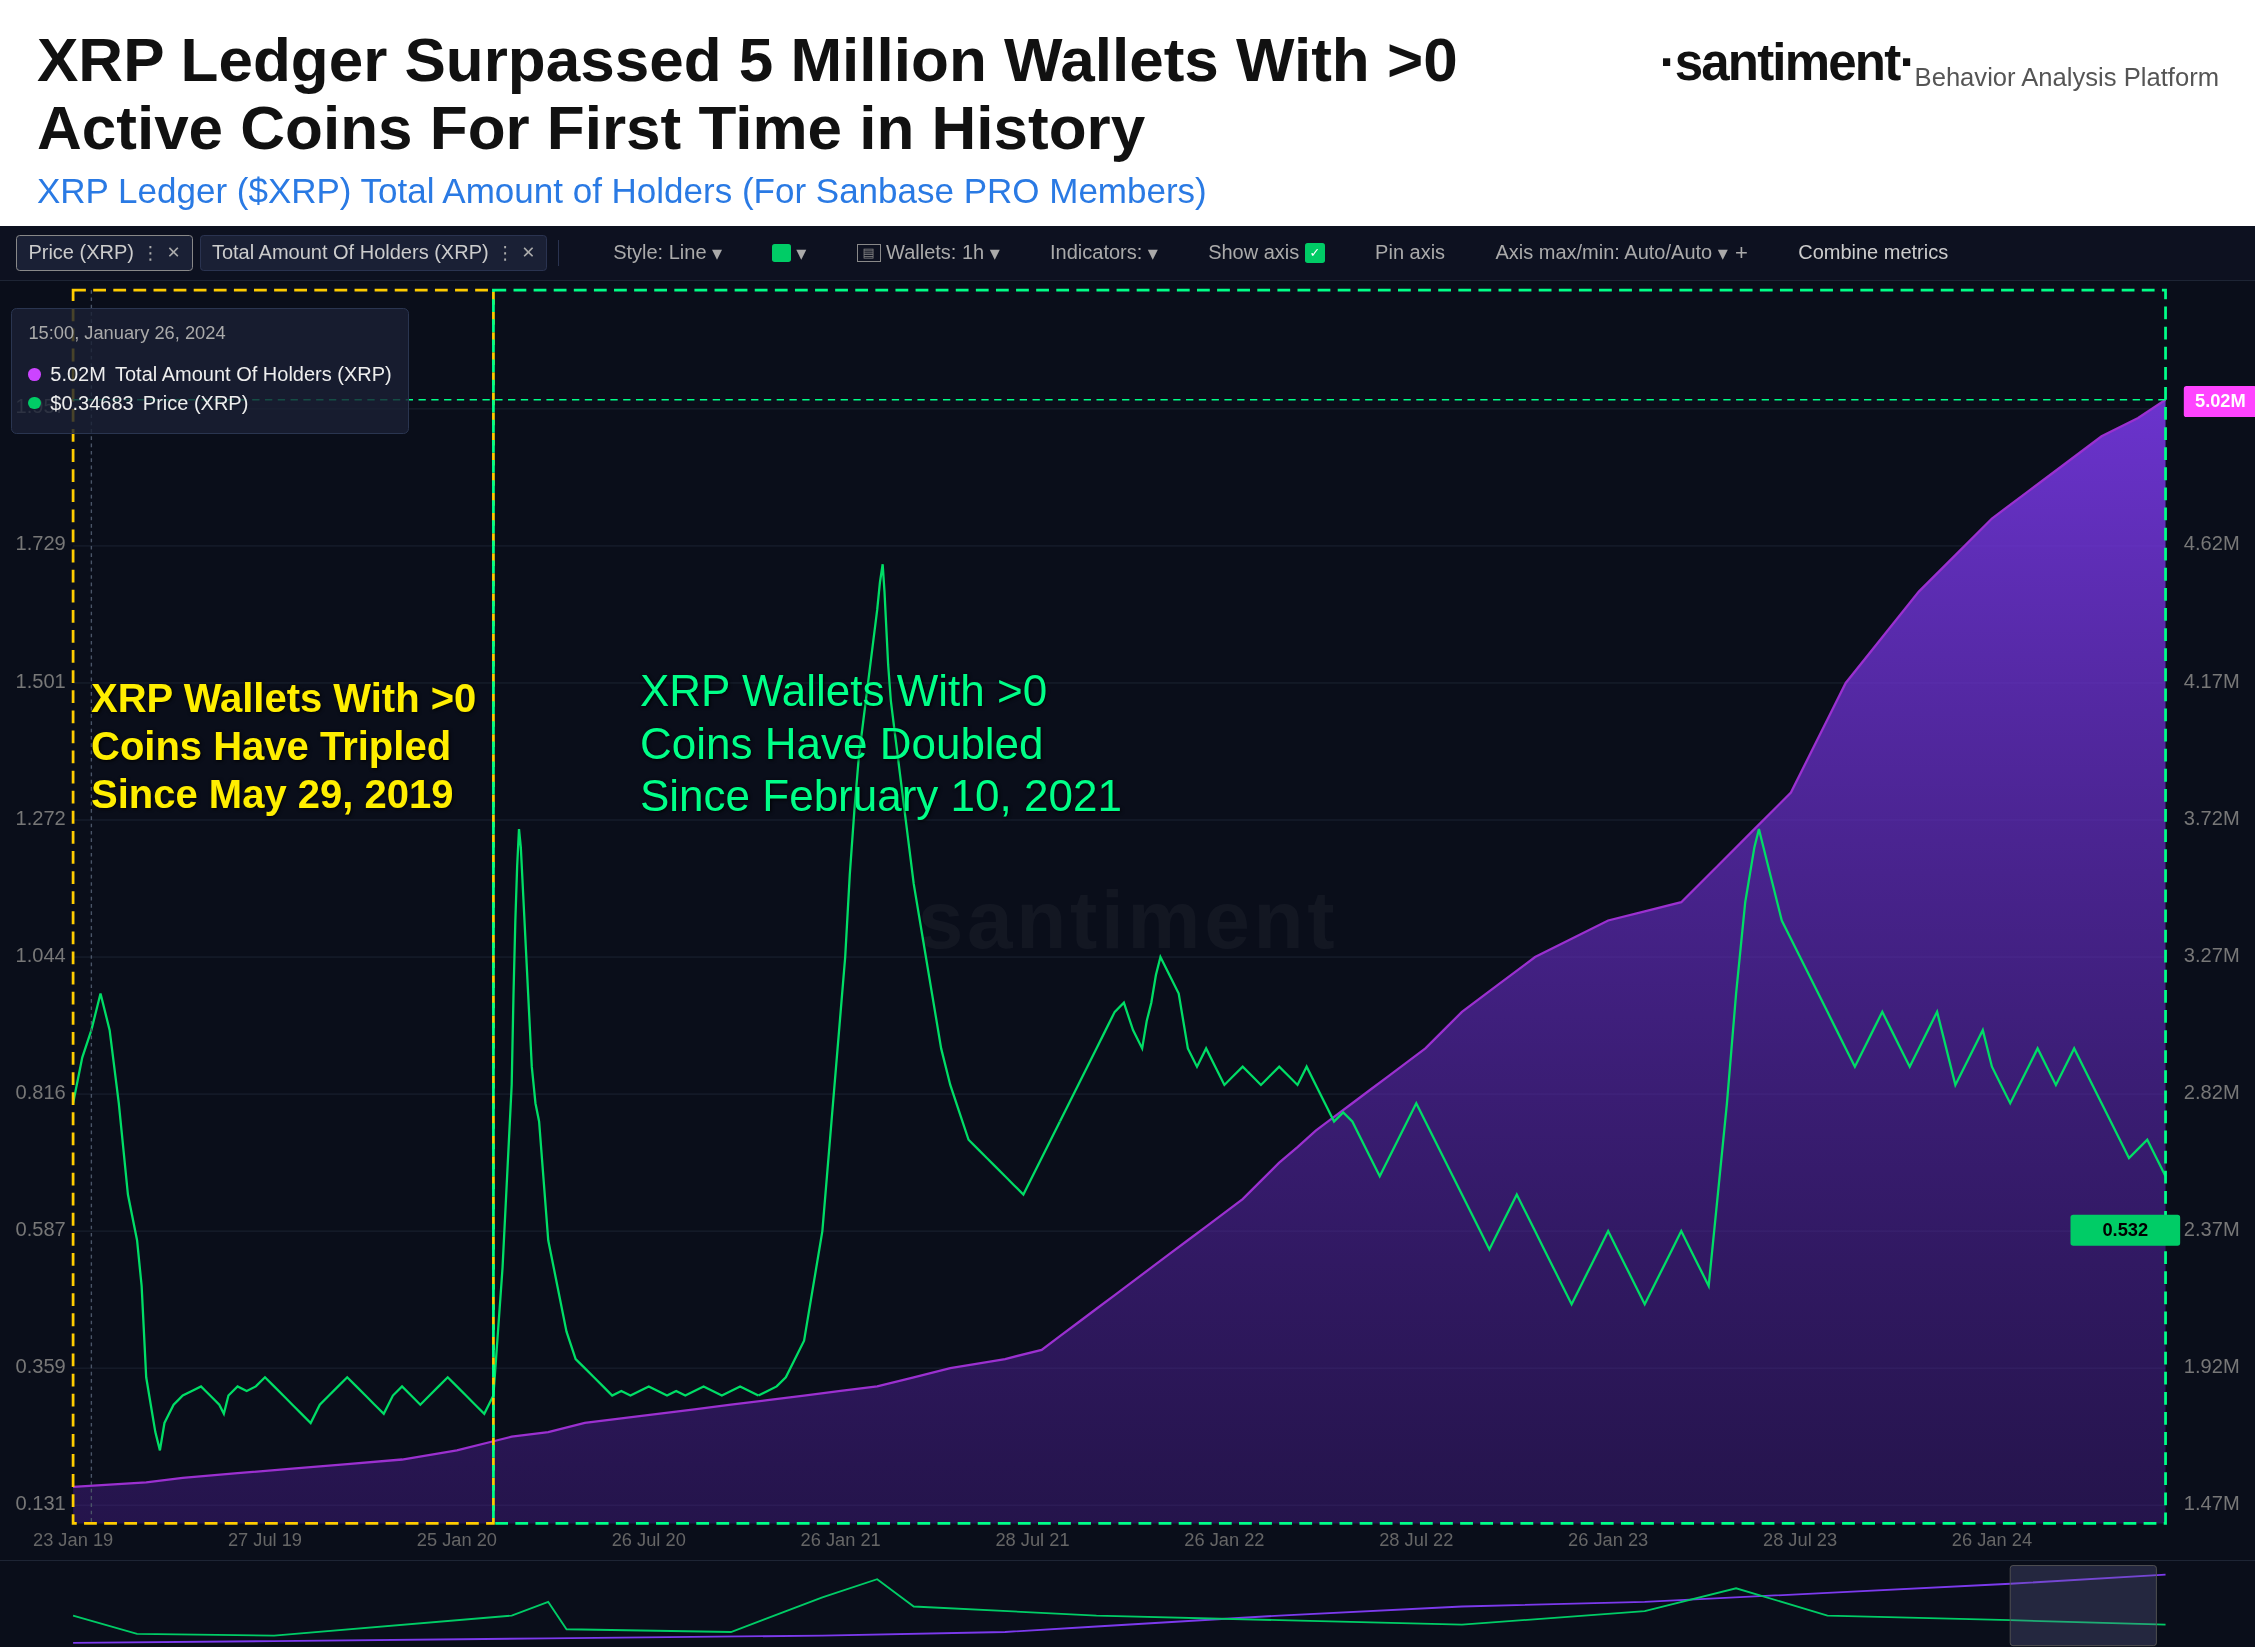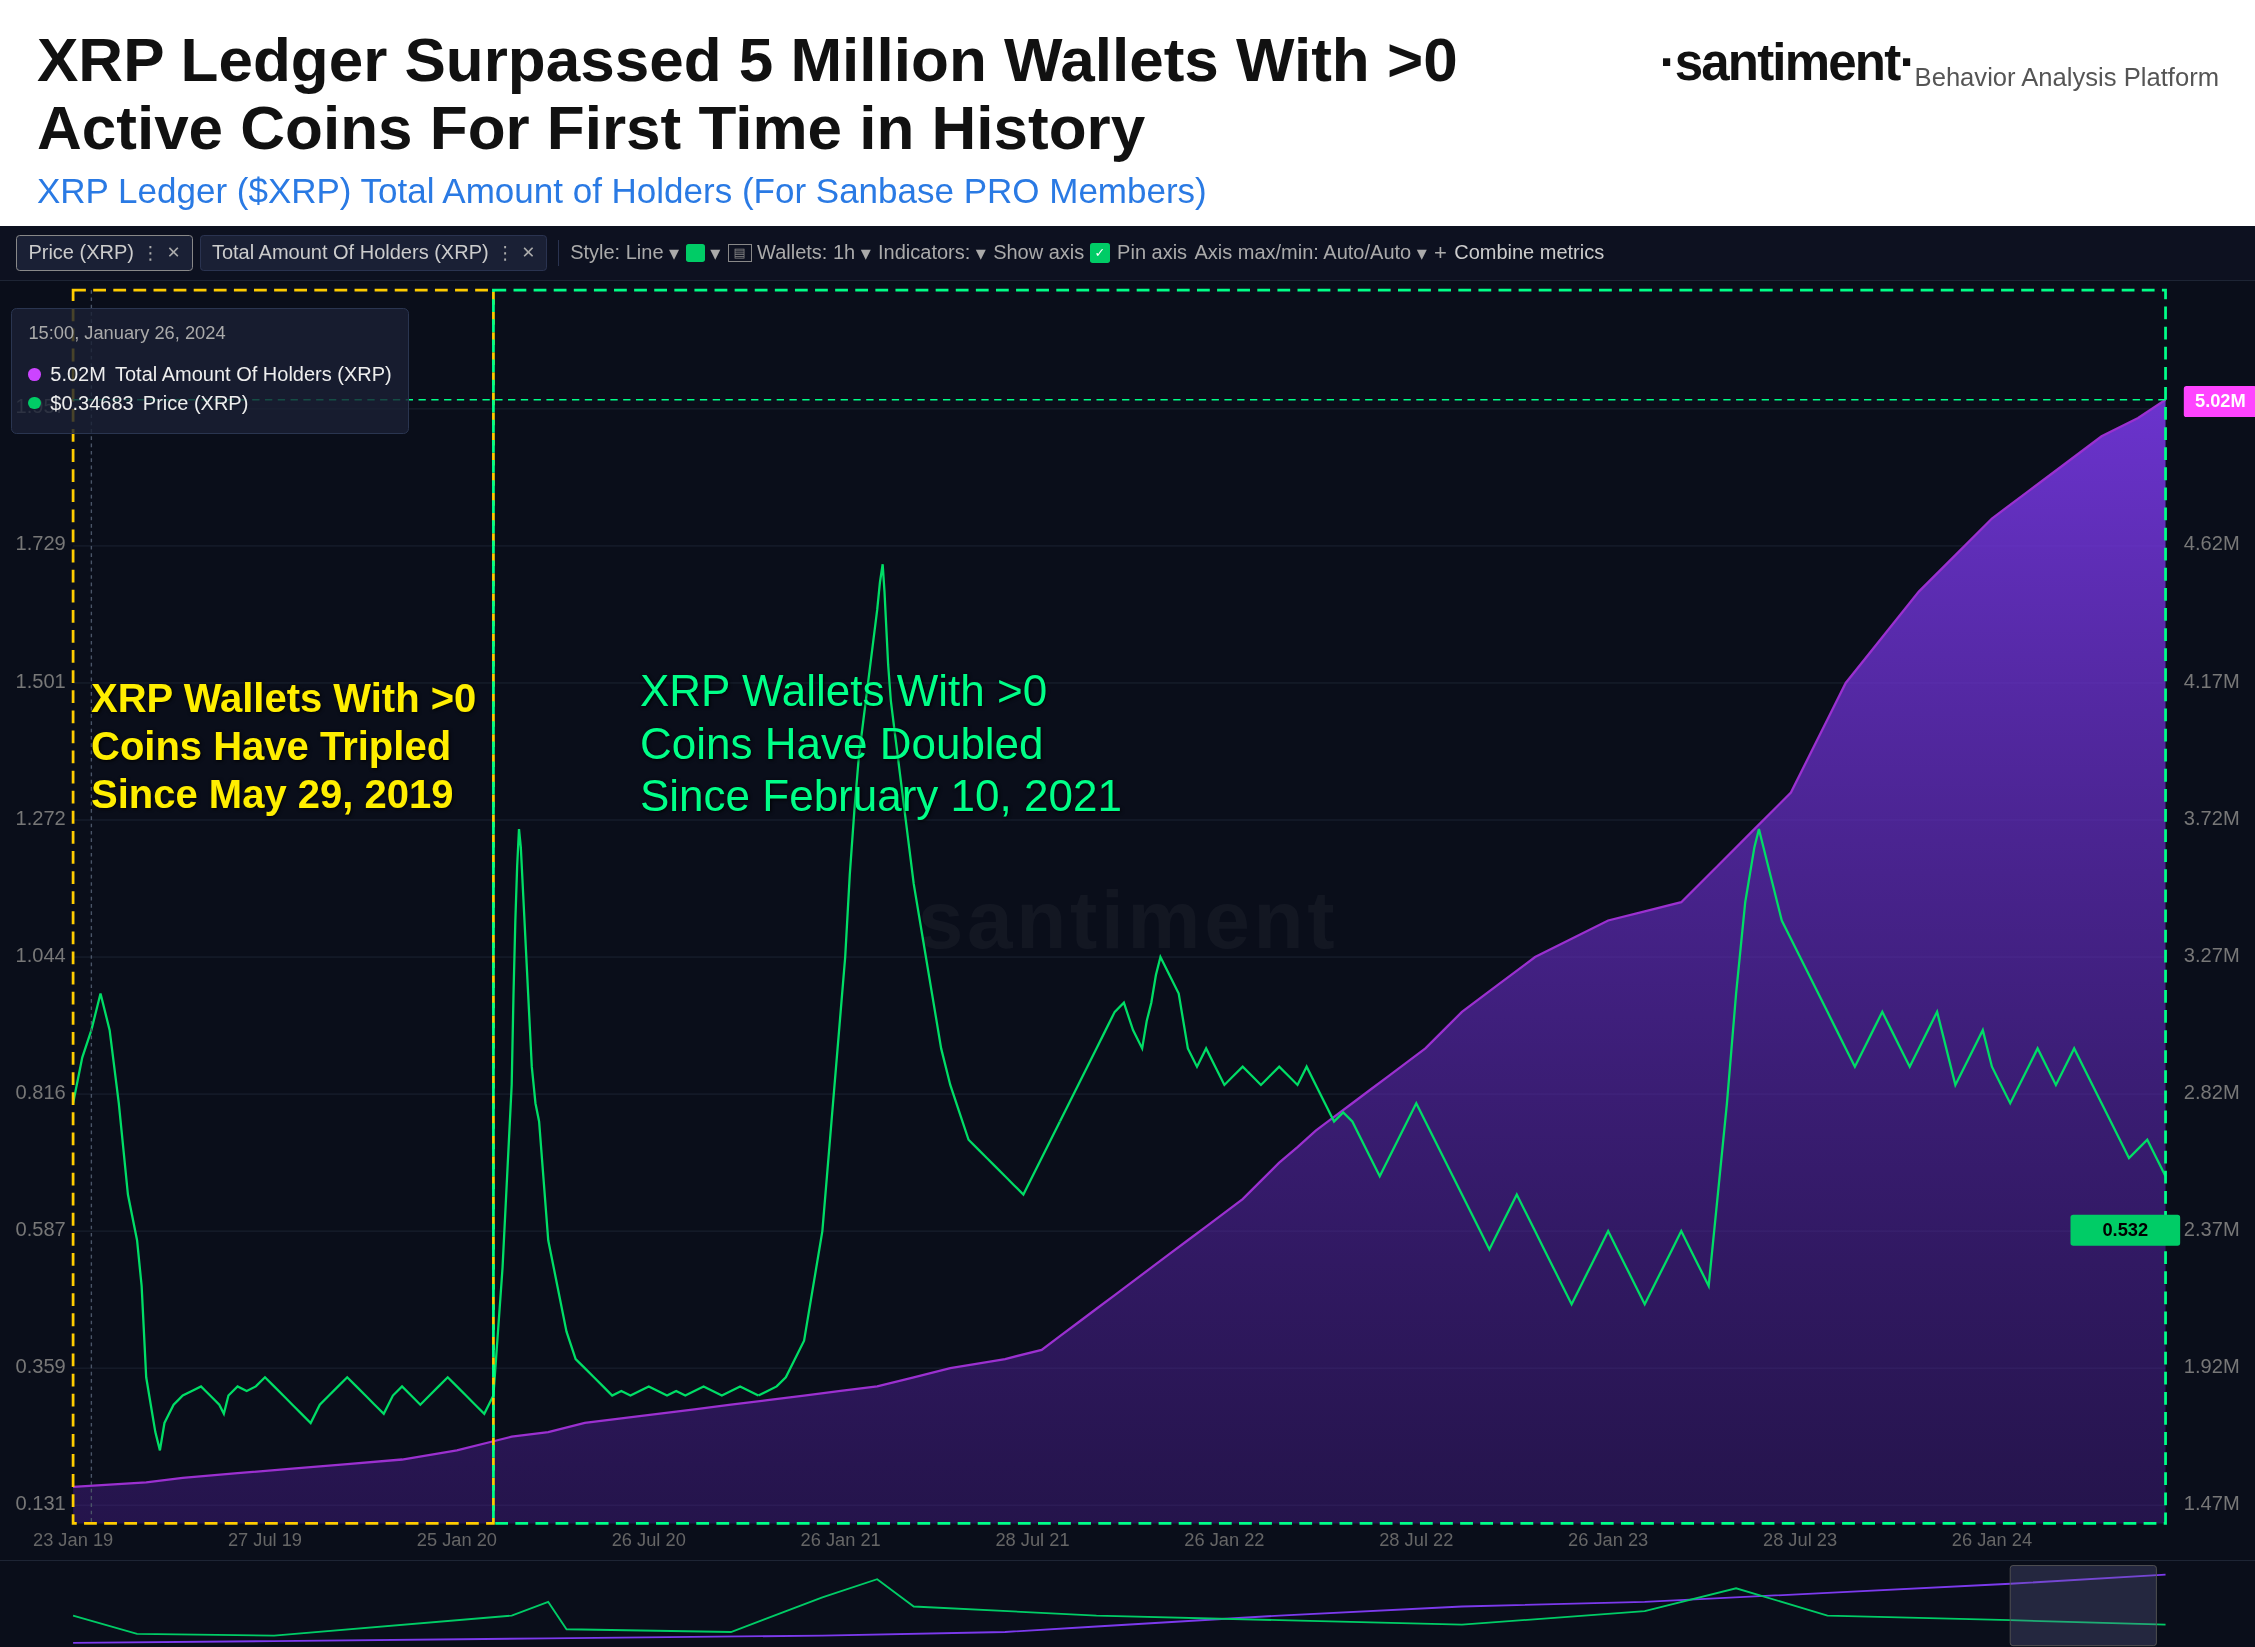--- a/index.html
+++ b/index.html
@@ -96,20 +96,21 @@
       background: #2a3350;
       margin: 0 3.7px;
     }
     .toolbar-item {
       display: flex;
       align-items: center;
       color: #aaa;
       font-size: 20px;
       gap: 5.5px;
       cursor: pointer;
+      margin-left: 43px;
     }
     .toolbar-item .check-box {
       width: 20px;
       height: 20px;
       background: #00cc66;
       border-radius: 2.7px;
       display: flex;
       align-items: center;
       justify-content: center;
       color: #fff;

